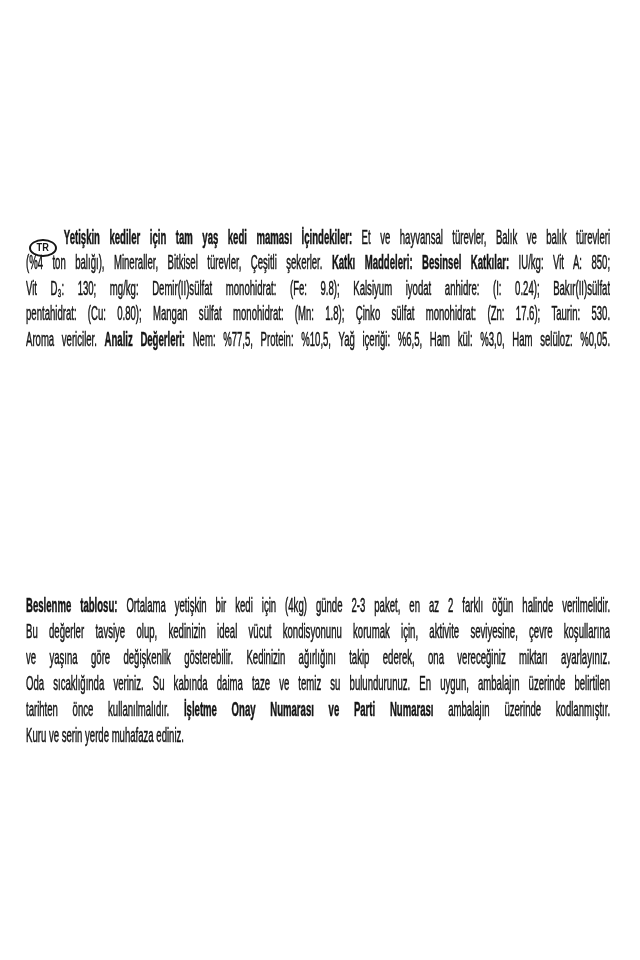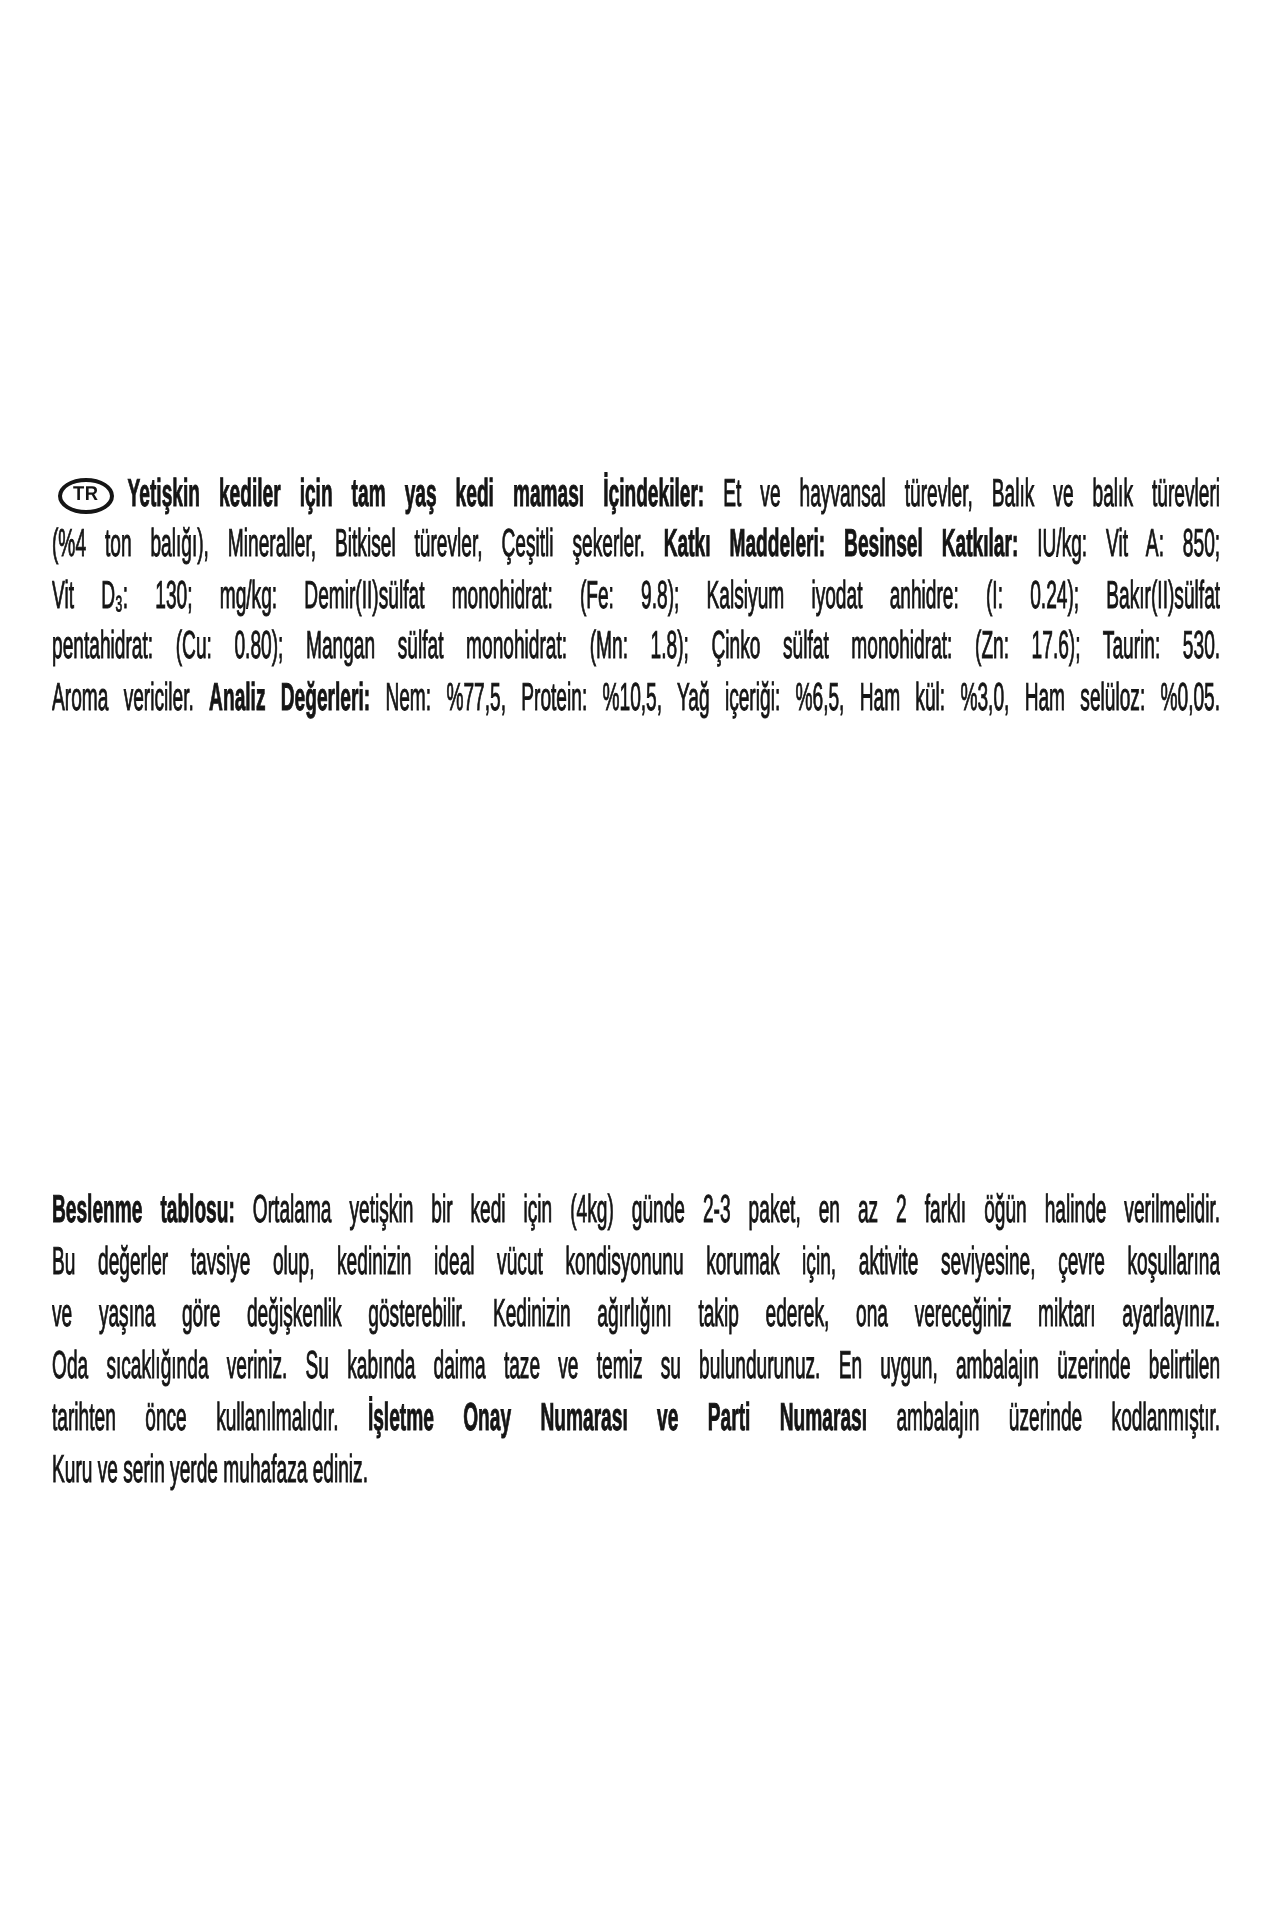--- a/index.html
+++ b/index.html
@@ -23,21 +23,21 @@
     left: 26px;
     width: 584px;
     color: #151515;
     -webkit-text-stroke: 0.5px #151515;
   }
   .scale-wrap {
     width: 1190px;
     transform: scaleX(0.4908);
     transform-origin: left top;
   }
-  #ingredients-block { top: 235px; }
+  #ingredients-block { top: 225px; }
   #ingredients-block .line { height: 25.4px; line-height: 25.4px; }
   #feeding-block { top: 592px; }
   #feeding-block .line { height: 26px; line-height: 26px; }
   .line {
     font-size: 19.5px;
     text-align: justify;
     text-align-last: justify;
     overflow: hidden;
     white-space: normal;
   }

